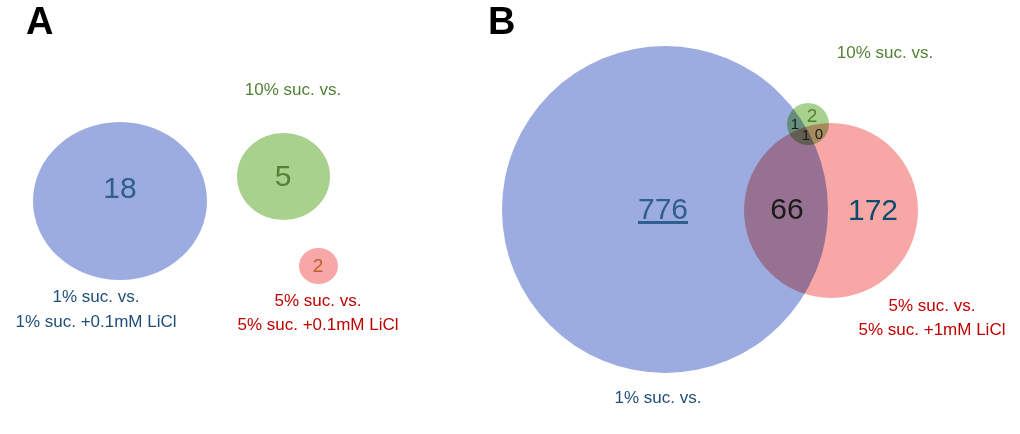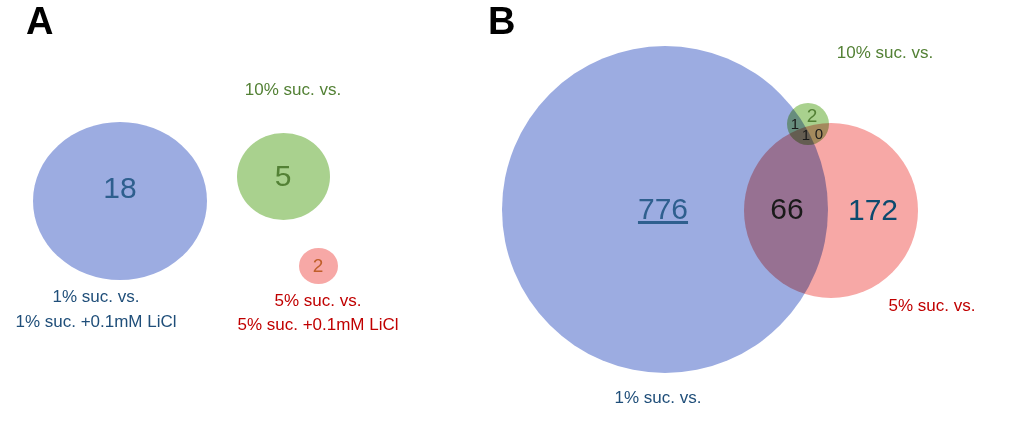--- a/index.html
+++ b/index.html
@@ -78,19 +78,20 @@
     <div class="num num-small t-green" style="left:812px;top:115px;">2</div>
     <div class="num num-tiny t-black" style="left:795px;top:123px;">1</div>
     <div class="num num-tiny t-black" style="left:806px;top:134px;">1</div>
     <div class="num num-tiny t-black" style="left:819px;top:133px;">0</div>
 
     <div class="set-label t-green" style="left:885px;top:41px;color:#538135;">
       <div>10% suc. vs.</div>
     </div>
     <div class="set-label t-red" style="left:932px;top:294px;color:#C00000;">
       <div>5% suc. vs.</div>
+      <div>5% suc. +1mM LiCl</div>
     </div>
     <div class="set-label" style="left:658px;top:386px;color:#1F4E79;">
       <div>1% suc. vs.</div>
     </div>
   </section>
 
 </div>
 
 </body></html>

